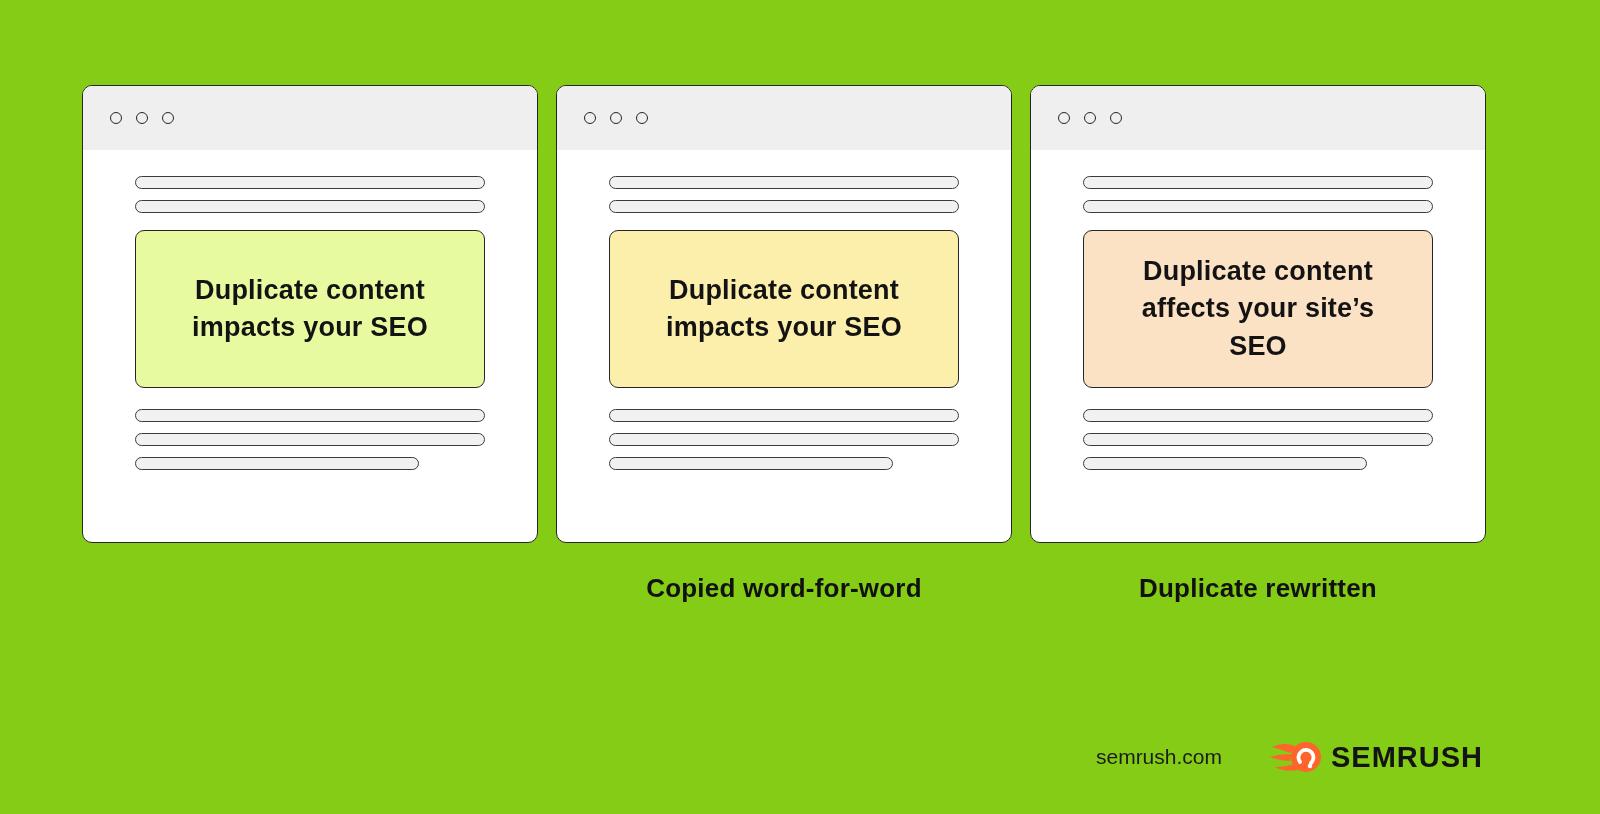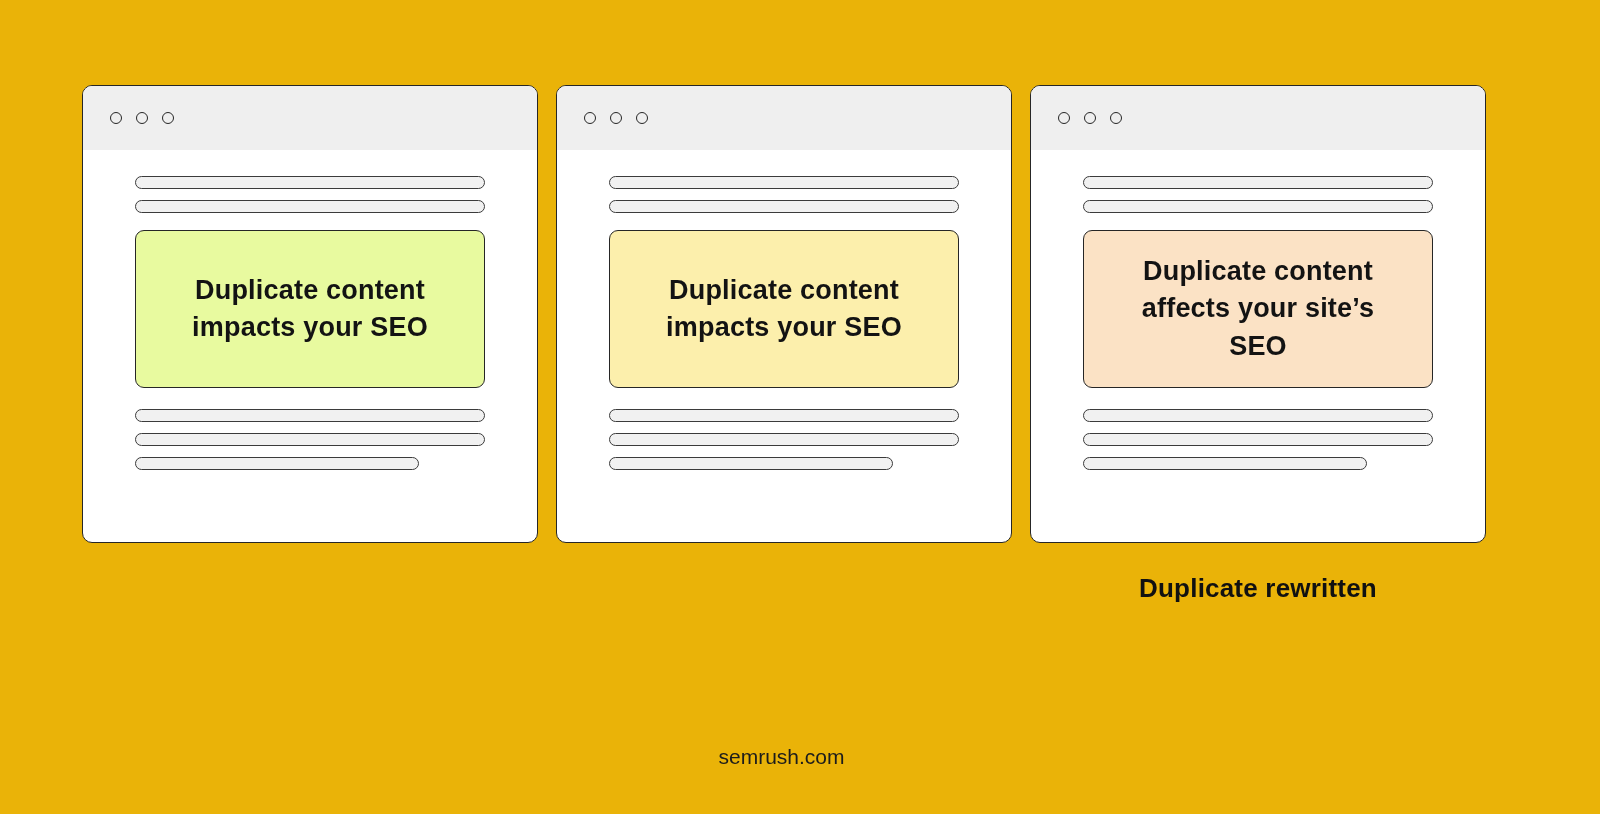--- a/index.html
+++ b/index.html
@@ -1,21 +1,21 @@
 <!DOCTYPE html>
 <html><head>
 <meta charset="utf-8">
 <style>
   * { margin: 0; padding: 0; box-sizing: border-box; }
   html, body { background: #ffffff; }
   .canvas {
     position: relative;
     width: 1600px;
     height: 814px;
-    background: #eab308;
+    background: #84cc16;
     font-family: "Liberation Sans", "DejaVu Sans", sans-serif;
     color: #131313;
     overflow: hidden;
   }
   .windows-row {
     position: absolute;
     left: 82px;
     top: 85px;
     display: flex;
     gap: 18px;
@@ -78,21 +78,21 @@
     color: #111111;
   }
   .footer {
     position: absolute;
     left: 80px;
     right: 117px;
     top: 733px;
     height: 48px;
     display: flex;
     align-items: center;
-    justify-content: center;
+    justify-content: flex-end;
     gap: 48px;
   }
   .source-text { font-size: 21px; font-weight: 400; color: #1c1c1c; }
   .brand { display: flex; align-items: center; gap: 9px; }
   .brand-icon { width: 52px; height: 34px; display: block; }
   .brand-word {
     font-size: 29px;
     font-weight: 700;
     letter-spacing: 1px;
     color: #141414;
@@ -134,20 +134,21 @@
         <div class="window-body">
           <div class="skeleton-line"></div>
           <div class="skeleton-line"></div>
           <div class="content-card" style="background: rgb(252, 239, 172);">Duplicate content
 impacts your SEO</div>
           <div class="skeleton-line"></div>
           <div class="skeleton-line"></div>
           <div class="skeleton-line short"></div>
         </div>
       </div>
+      <div class="window-label">Copied word-for-word</div>
     </div>
 
     <div class="window-col">
       <div class="browser-window">
         <div class="window-header">
           <span class="dot"></span>
           <span class="dot"></span>
           <span class="dot"></span>
         </div>
         <div class="window-body">
@@ -161,15 +162,28 @@
           <div class="skeleton-line short"></div>
         </div>
       </div>
       <div class="window-label">Duplicate rewritten</div>
     </div>
 
   </div>
 
   <div class="footer">
     <div class="source-text">semrush.com</div>
+    <div class="brand">
+      <svg class="brand-icon" viewBox="0 0 104 68" xmlns="http://www.w3.org/2000/svg" aria-hidden="true">
+        <g fill="#FF642D">
+          <path d="M4 14 Q26 3 52 13 L40 26 Q20 18 4 14 Z"></path>
+          <path d="M0 34 Q20 27 44 29 L40 42 Q16 40 0 34 Z"></path>
+          <path d="M10 54 Q28 55 48 48 L56 60 Q30 65 10 54 Z"></path>
+          <circle cx="72" cy="34" r="30"></circle>
+        </g>
+        <path d="M 60 44 A 15 15 0 1 1 82 46" fill="none" stroke="#ffffff" stroke-width="7.5" stroke-linecap="round"></path>
+        <circle cx="80" cy="52" r="4.5" fill="#ffffff"></circle>
+      </svg>
+      <span class="brand-word">SEMRUSH</span>
+    </div>
   </div>
 
 </div>
 
 </body></html>

